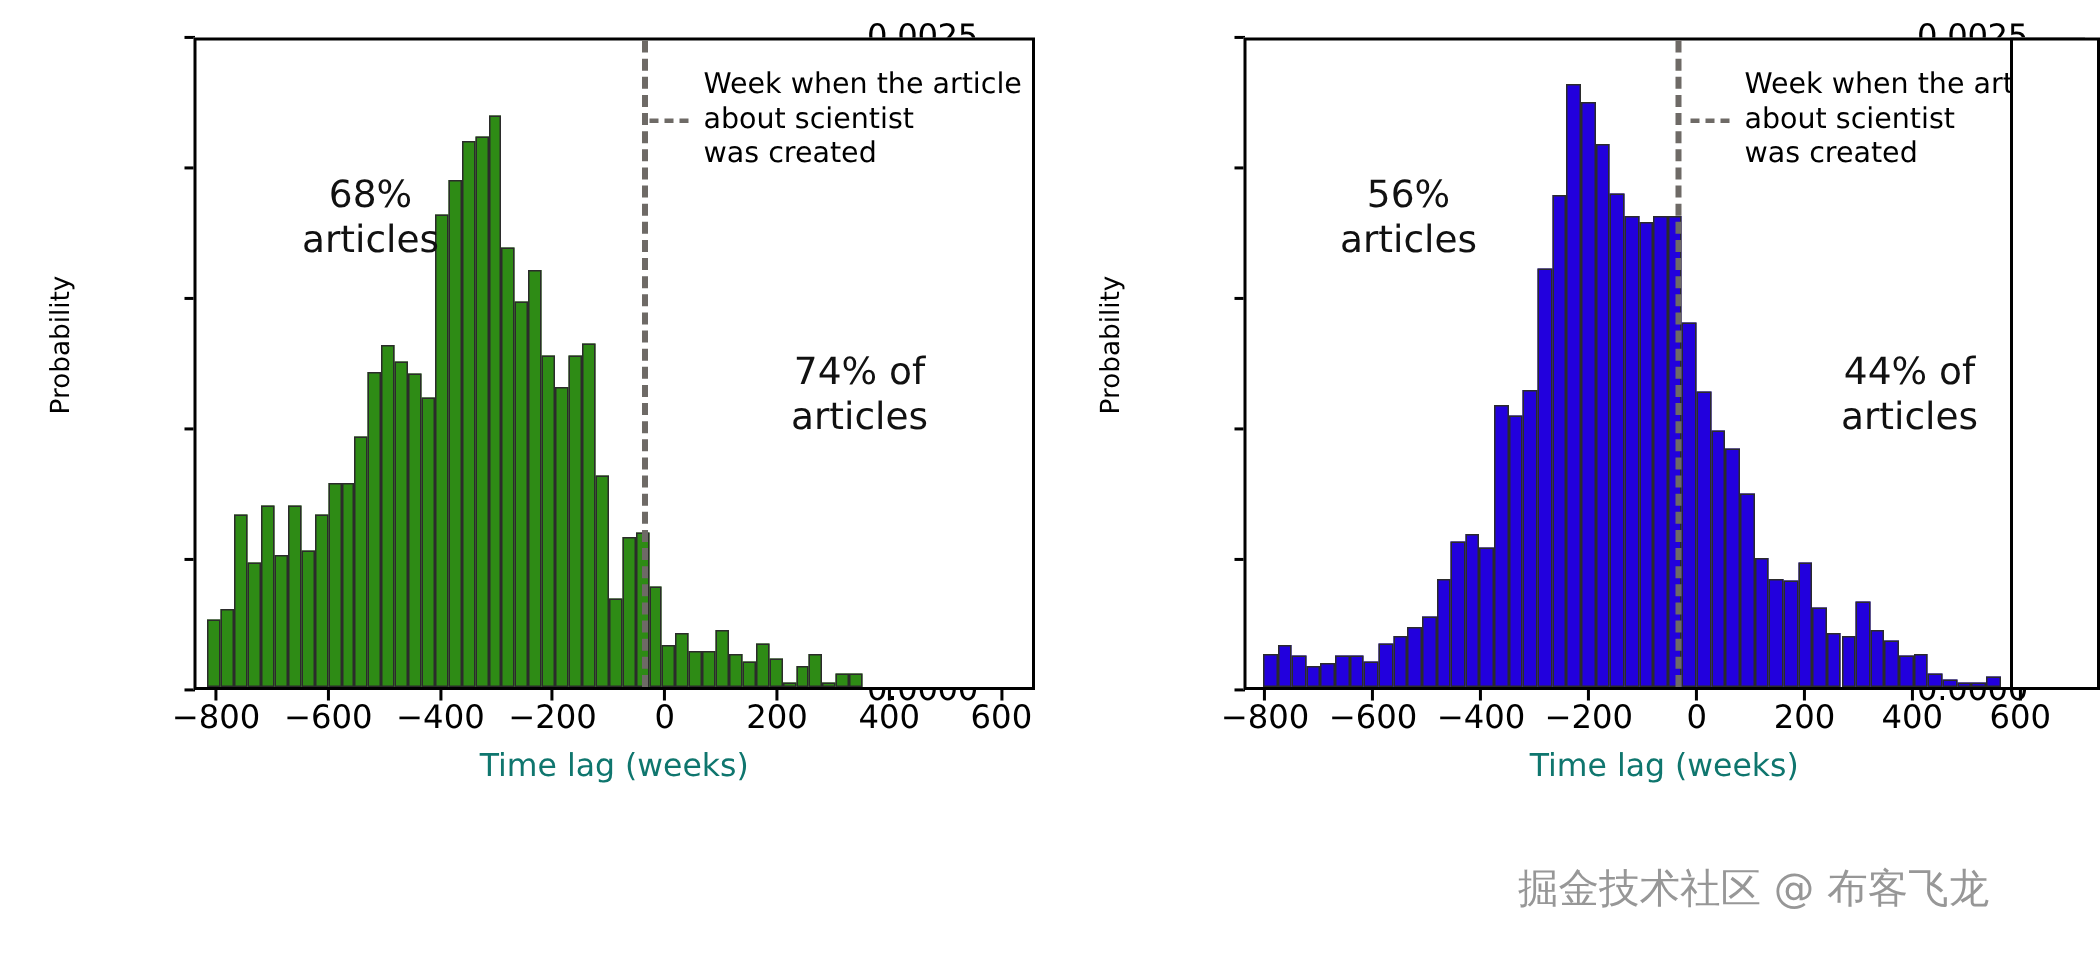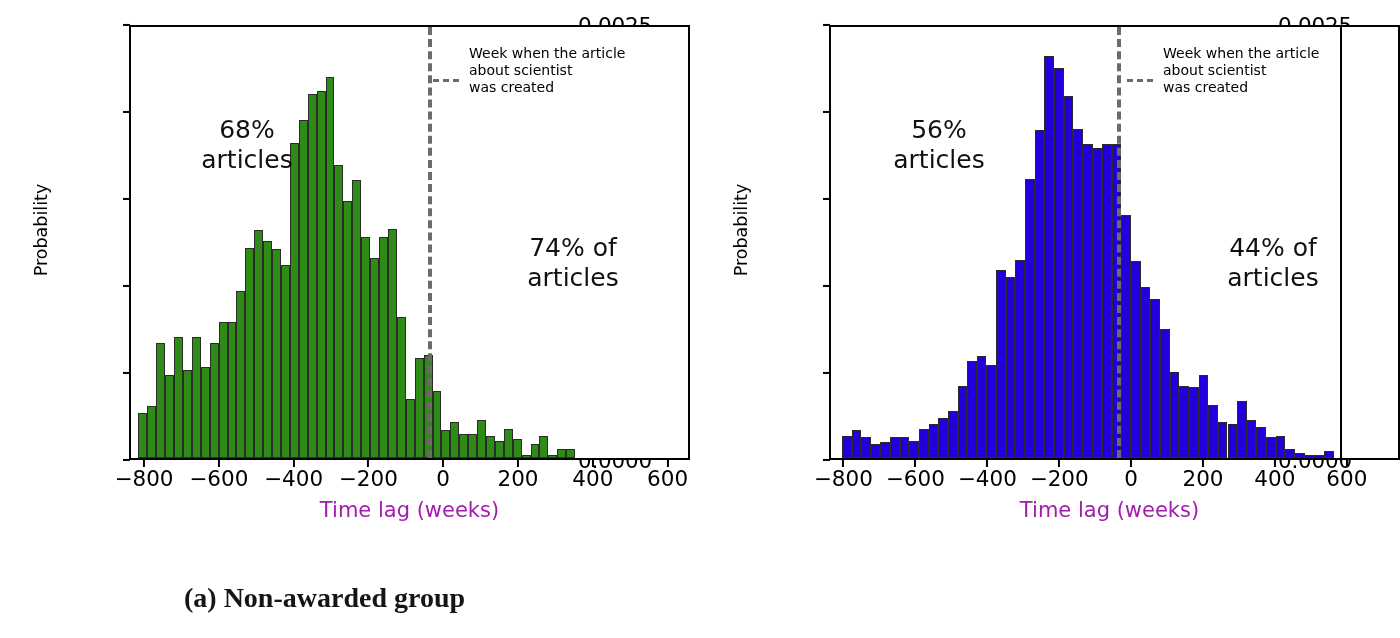--- a/index.html
+++ b/index.html
@@ -72,36 +72,36 @@
     position:absolute;
     font-size:17.5px;
     color:#000;
     white-space:nowrap;
     transform-origin:center center;
     transform:rotate(-90deg);
   }
   .xlabel{
     position:absolute;
     font-size:21px;
-    color:#a21caf;
+    color:#0f766e;
     text-align:center;
     width:100%;
     left:0;
   }
 
   
   .vline{
     position:absolute;
     width:0;
     border-left:4.2px dashed #6e6a66;
     top:0;bottom:0;
   }
   .legend{
     position:absolute;
-    font-size:14px;
+    font-size:19px;
     line-height:1.22;
     color:#000;
     white-space:pre;
   }
   .legend-dash{
     position:absolute;
     width:0;
     border-top:3.6px dashed #6e6a66;
     width:26px;
   }
@@ -244,21 +244,20 @@
       <div class="xtick-label" style="left:164.6px;">−400</div>
       <div class="xtick-label" style="left:239.4px;">−200</div>
       <div class="xtick-label" style="left:314.2px;">0</div>
       <div class="xtick-label" style="left:389.0px;">200</div>
       <div class="xtick-label" style="left:463.8px;">400</div>
       <div class="xtick-label" style="left:538.6px;">600</div>
 
       <div class="xlabel" style="top:38px;">Time lag (weeks)</div>
     </div>
 
-    <div class="caption caption-a">(a) Non-awarded group</div>
   </div>
 
   <div class="panel panel-b">
 
     <div class="ylabel" style="left:-19px;top:220px;width:120px;text-align:center;">Probability</div>
 
     <div>
       <div class="ytick-label" style="top:25px;width:122px;">0.0025</div>
       <div class="ytick-label" style="top:112px;width:122px;">0.0020</div>
       <div class="ytick-label" style="top:199px;width:122px;">0.0015</div>
@@ -361,13 +360,14 @@
 
       <div class="xlabel" style="top:38px;">Time lag (weeks)</div>
     </div>
 
   </div>
 
   <div class="panel panel-c">
     <div class="plot-area"></div>
   </div>
 
+  <div class="watermark">掘金技术社区 @ 布客飞龙</div>
 </div>
 
 </body></html>

